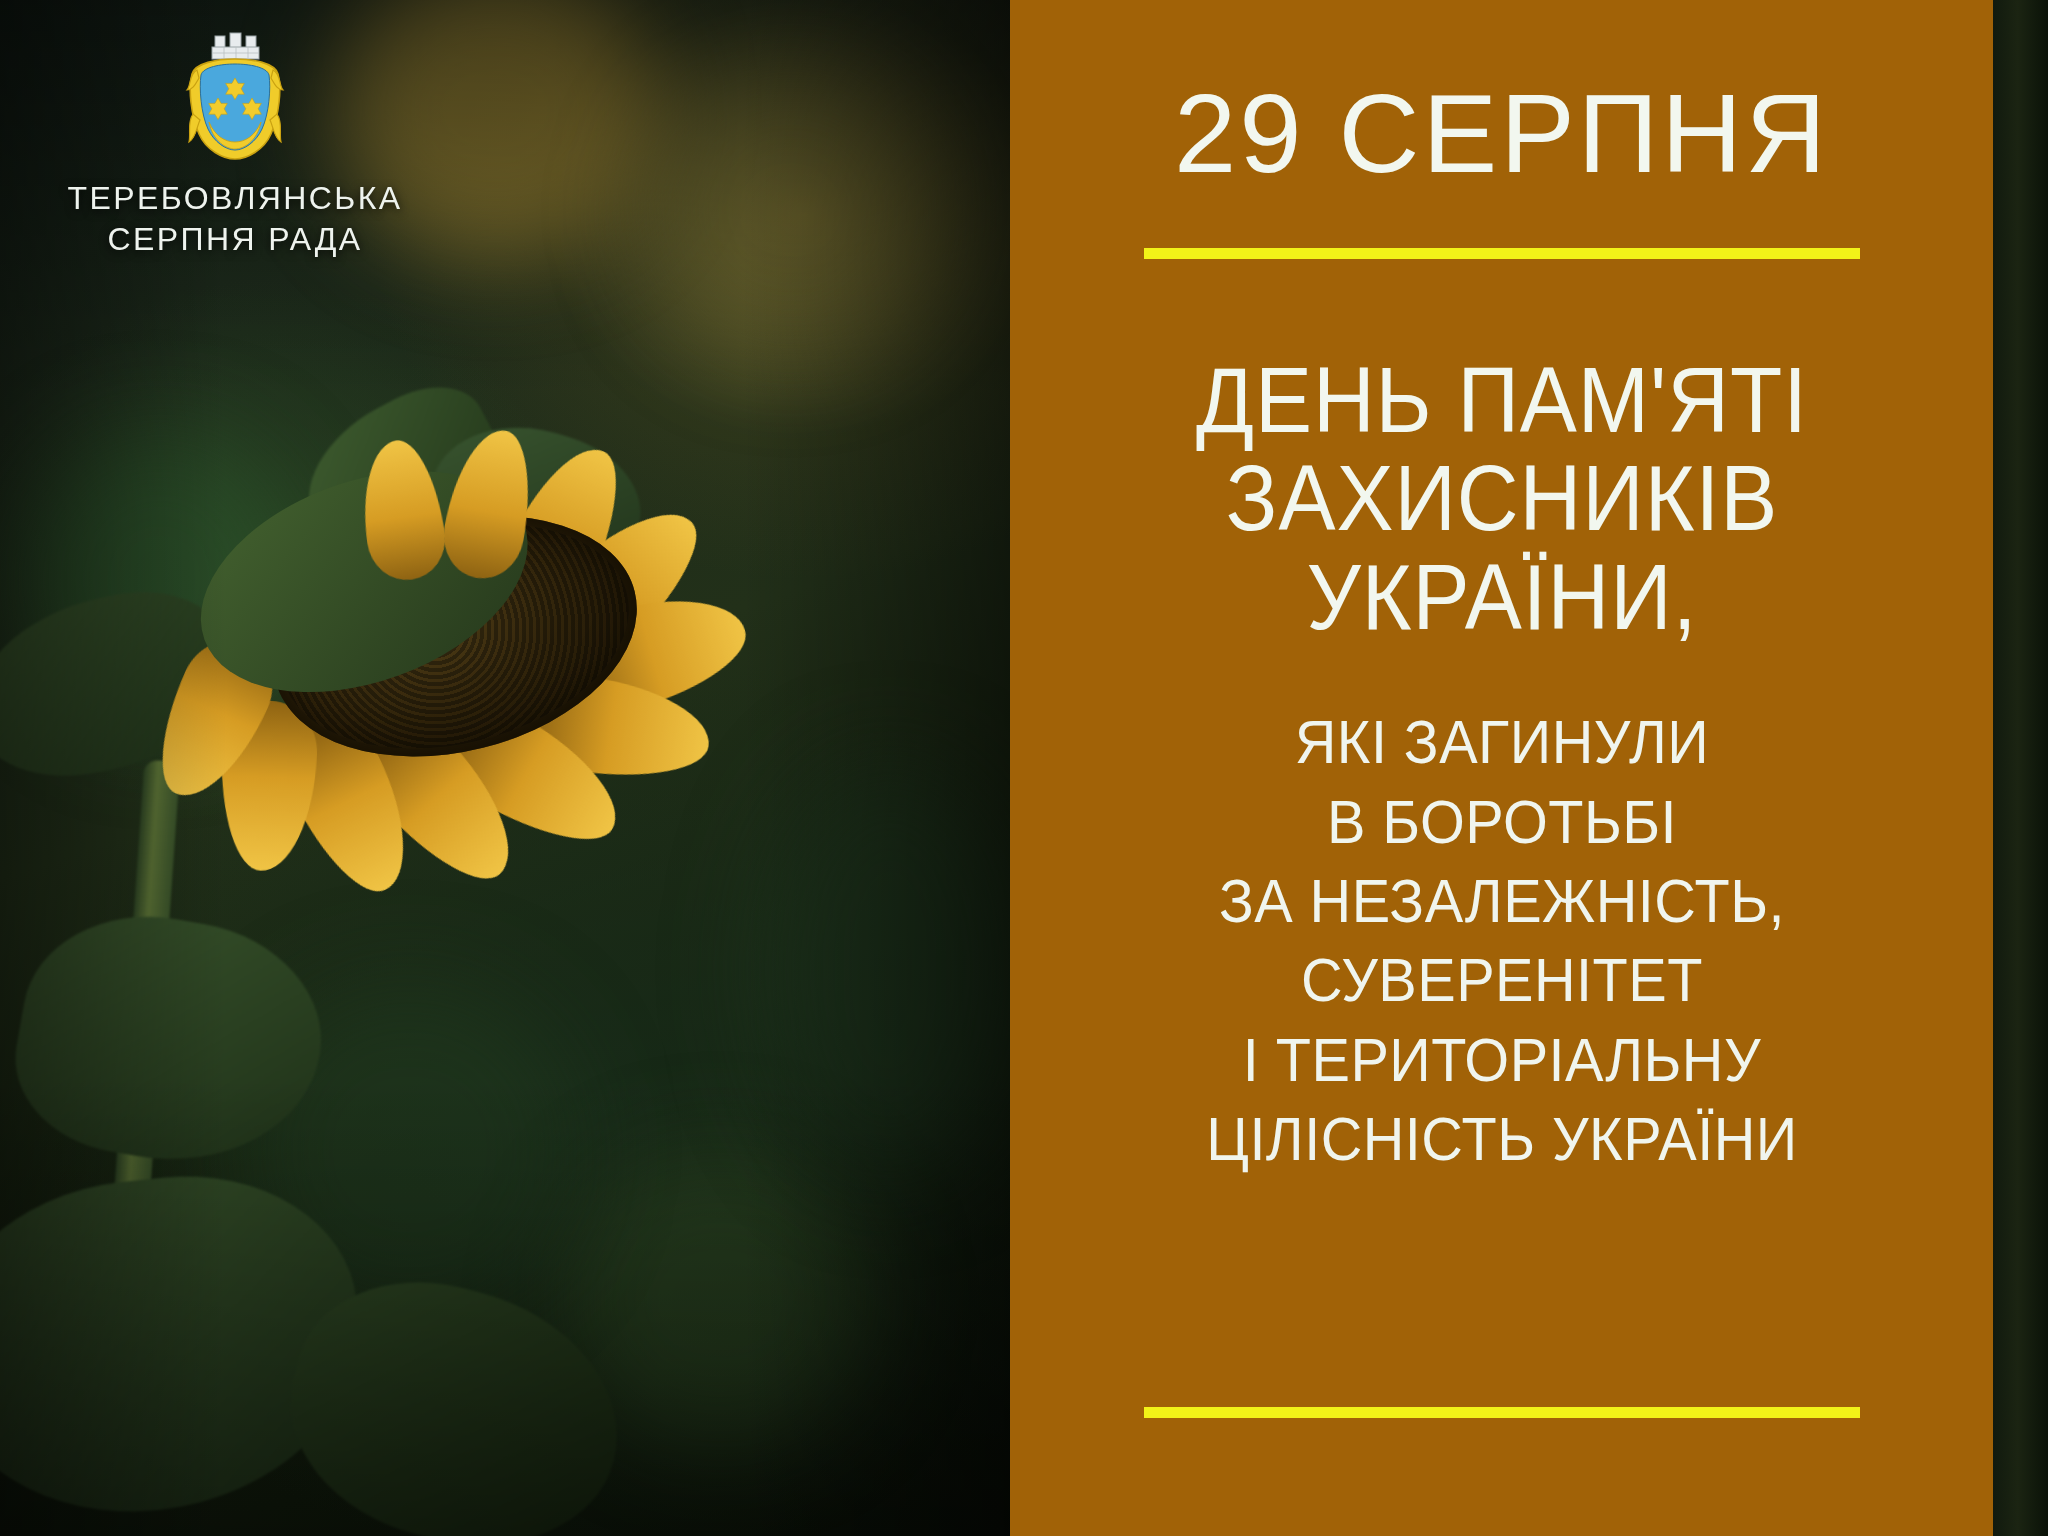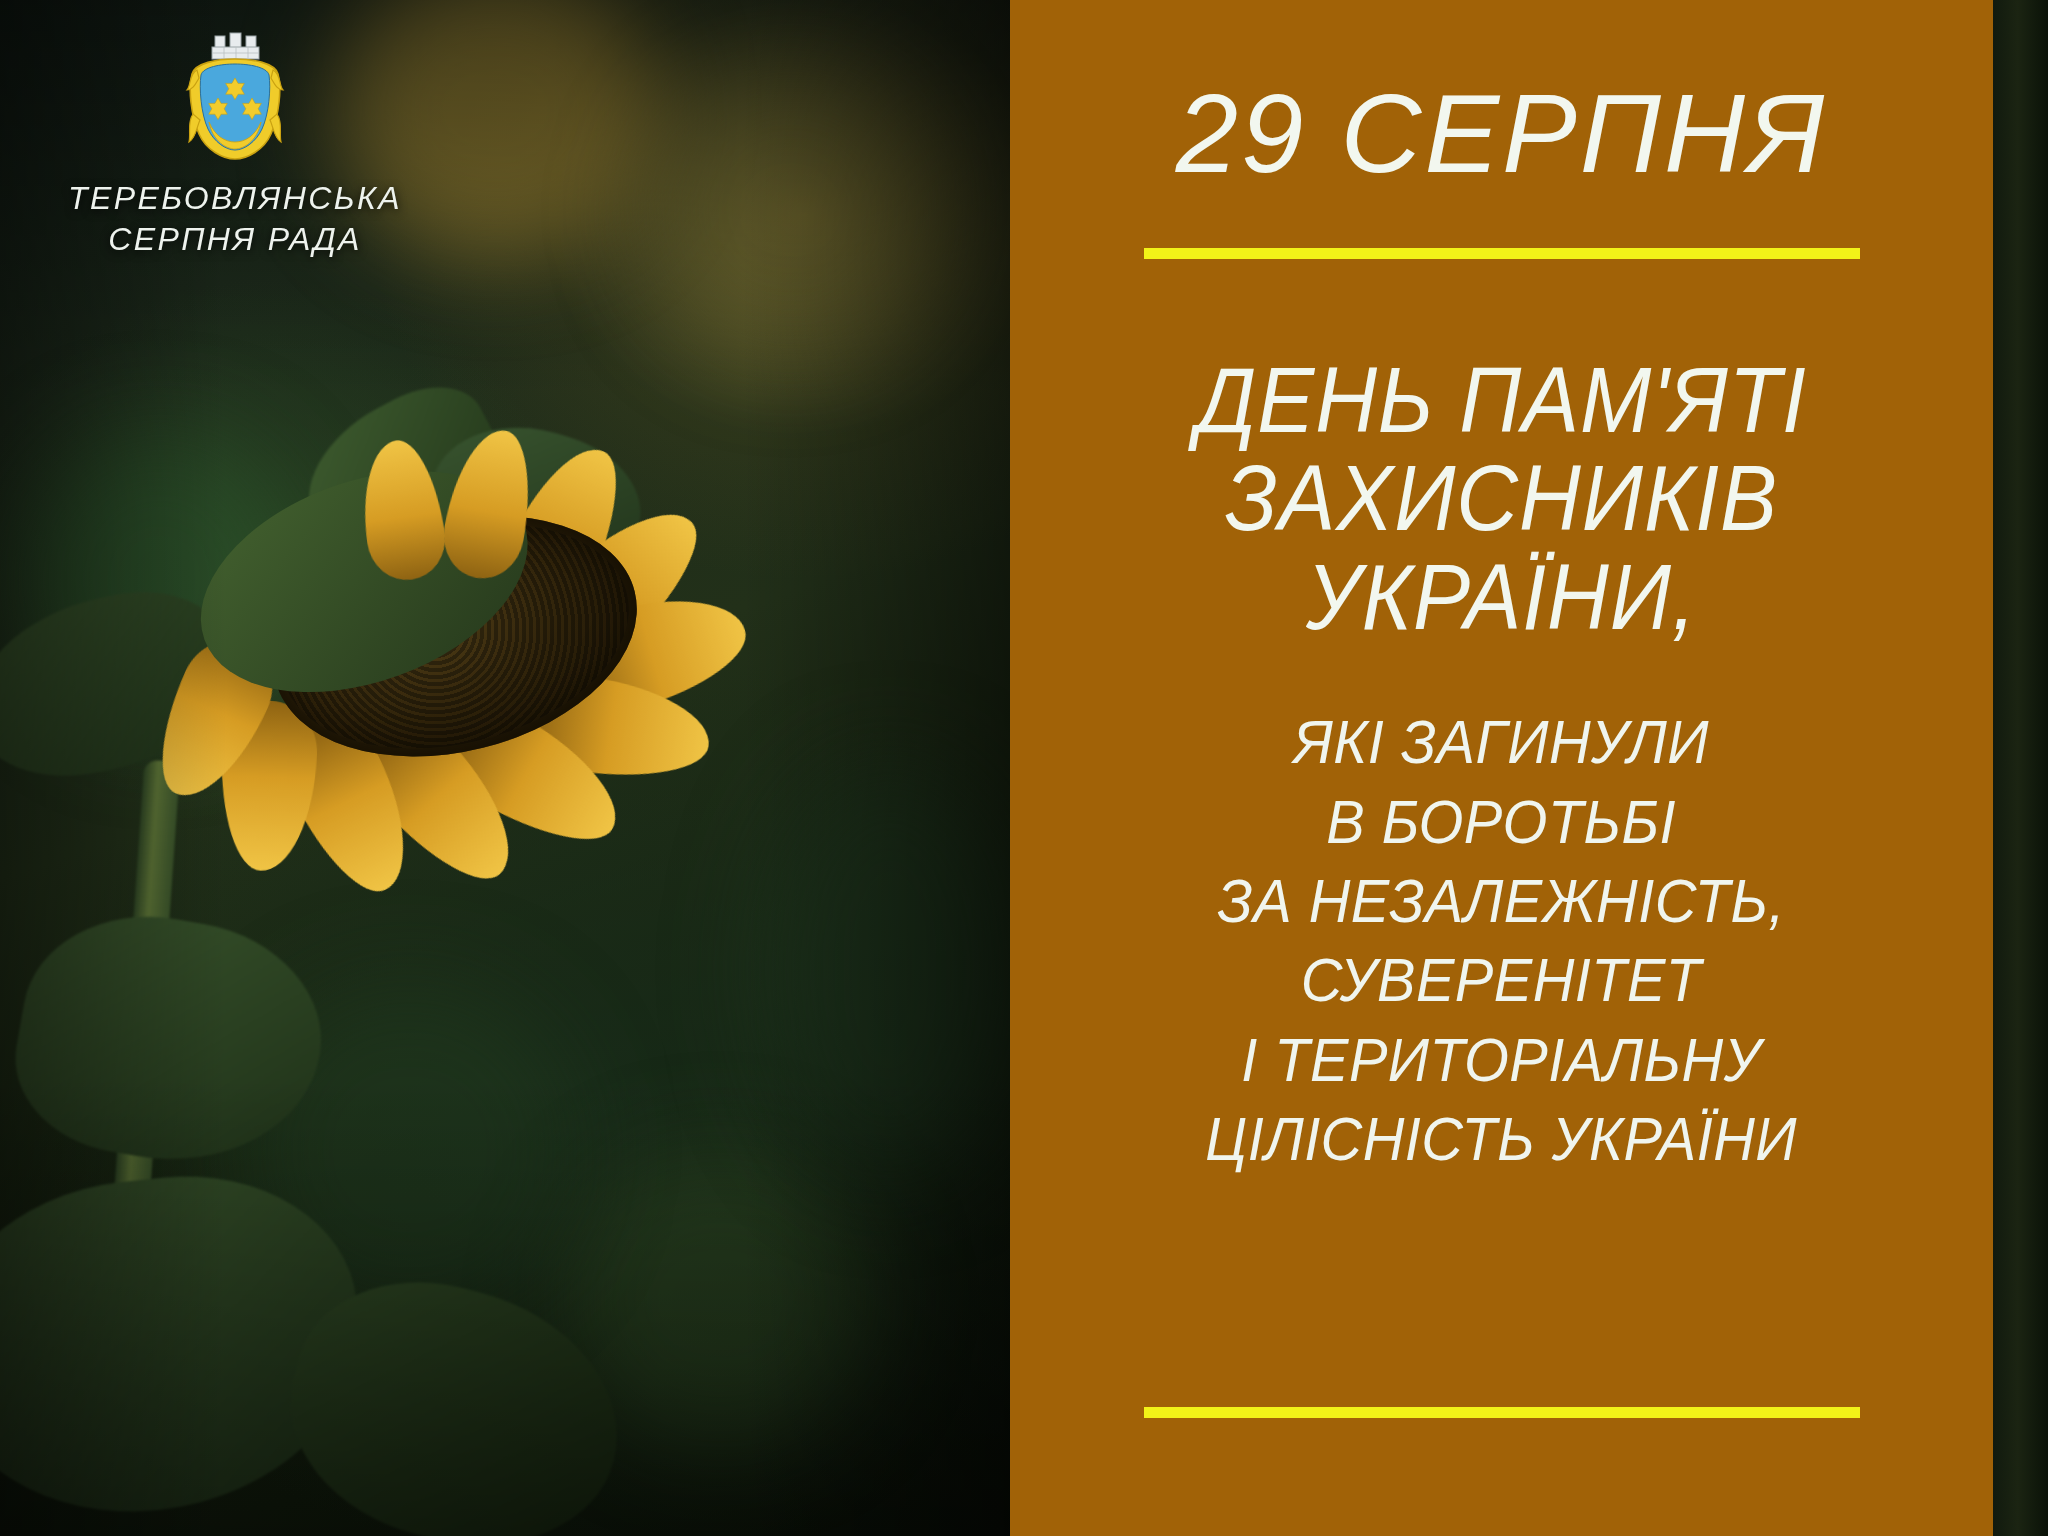--- a/index.html
+++ b/index.html
@@ -3,21 +3,20 @@
 <meta charset="utf-8">
 <title>Poster</title>
 <style>
   html,body{margin:0;padding:0;background:#000;}
   *{box-sizing:border-box;}
   .stage{
     position:relative;
     width:2048px;height:1536px;
     overflow:hidden;
     font-family:"Liberation Sans", sans-serif;
-    font-style:italic;
   }
 
   
   .photo{
     position:absolute;left:0;top:0;width:1030px;height:100%;
     background:#0d1a0e;
     overflow:hidden;
   }
   .photo-base{
     position:absolute;inset:0;

